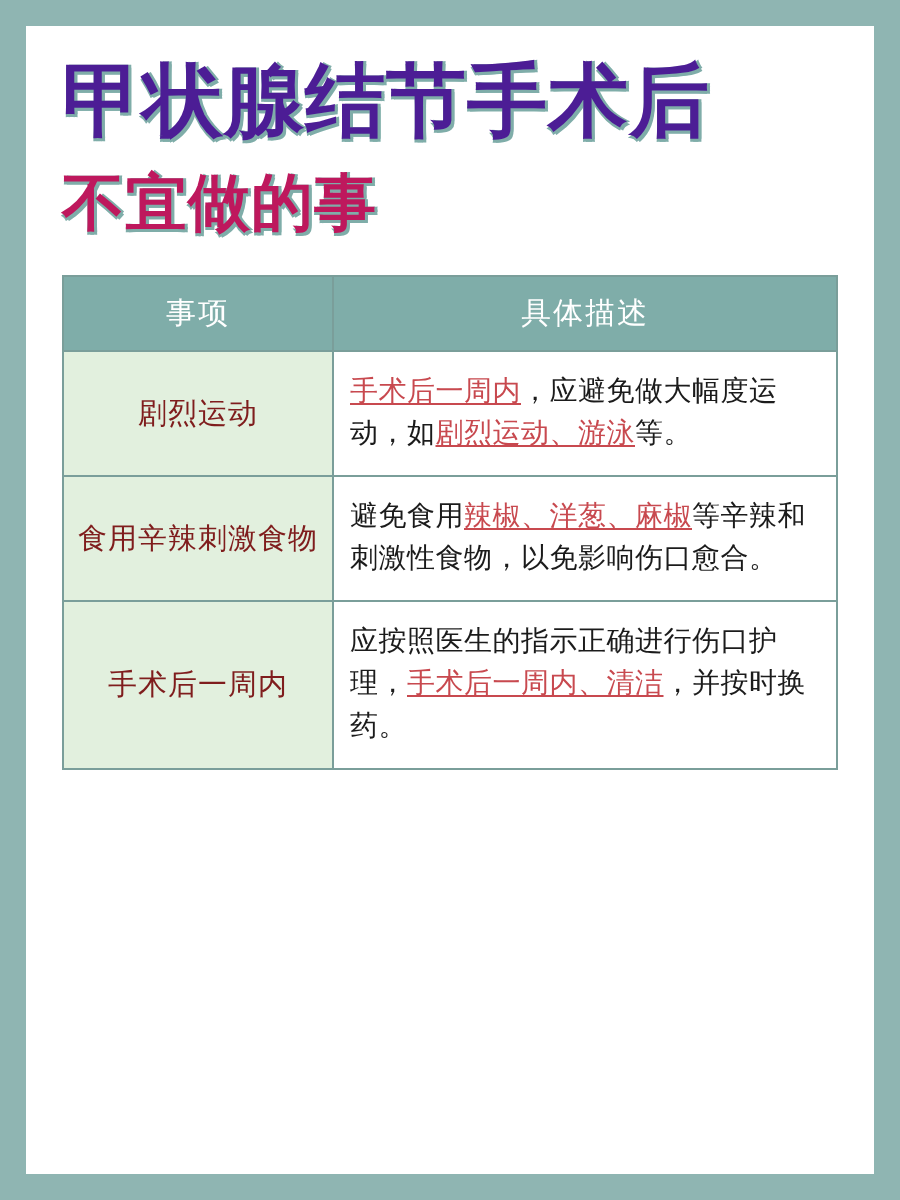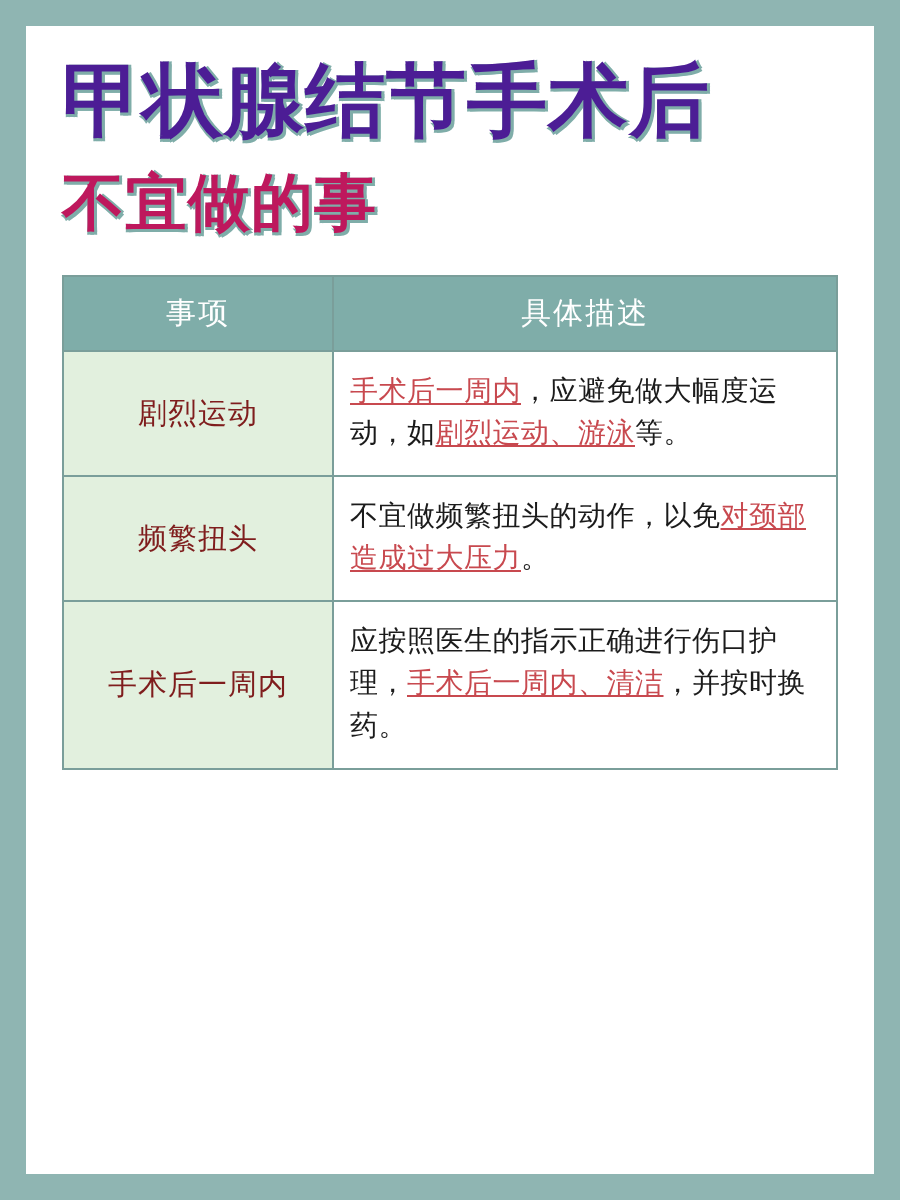--- a/index.html
+++ b/index.html
@@ -118,22 +118,22 @@
         <th>事项</th>
         <th>具体描述</th>
       </tr>
     </thead>
     <tbody id="tbody">
         <tr>
           <td class="item">剧烈运动</td>
           <td class="desc"><span class="hl">手术后一周内</span><span>，应避免做大幅度运动，如</span><span class="hl">剧烈运动、游泳</span><span>等。</span></td>
         </tr>
         <tr>
-          <td class="item">频繁扭头</td>
-          <td class="desc"><span>不宜做频繁扭头的动作，以免</span><span class="hl">对颈部造成过大压力</span><span>。</span></td>
+          <td class="item">食用辛辣刺激食物</td>
+          <td class="desc"><span>避免食用</span><span class="hl">辣椒、洋葱、麻椒</span><span>等辛辣和刺激性食物，以免影响伤口愈合。</span></td>
         </tr>
         <tr>
           <td class="item">手术后一周内</td>
           <td class="desc"><span>应按照医生的指示正确进行伤口护理，</span><span class="hl">手术后一周内、清洁</span><span>，并按时换药。</span></td>
         </tr>
       </tbody>
   </table>
 
 </div>
 

